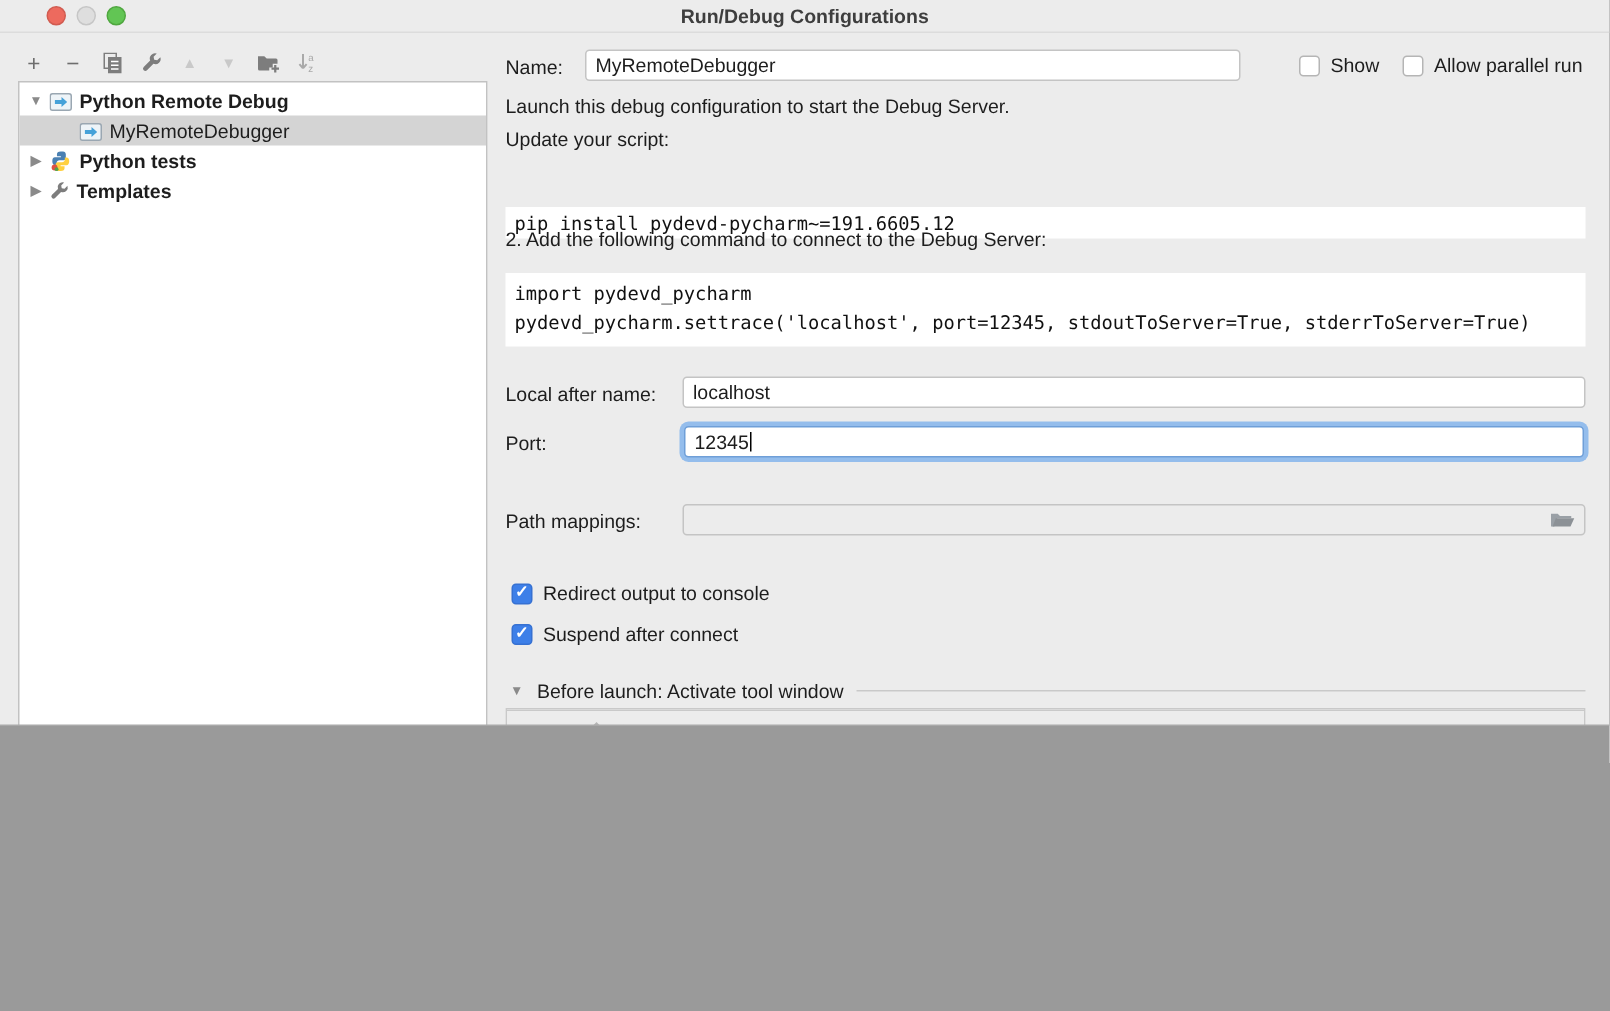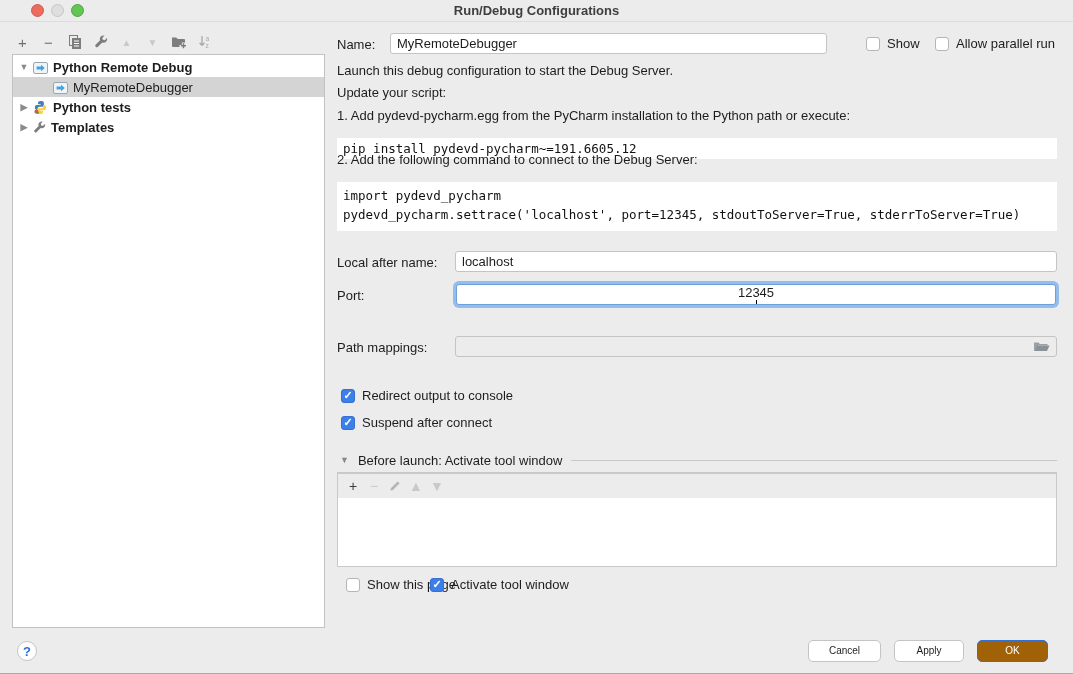--- a/index.html
+++ b/index.html
@@ -1,19 +1,19 @@
 <!DOCTYPE html>
 <html><head>
 <meta charset="utf-8">
 <style>
   * { margin:0; padding:0; box-sizing:border-box; }
   html,body { background:#9a9a9a; }
   body { font-family:"Liberation Sans", sans-serif; }
   .window {
-    position:relative; width:1073px; height:674px; background:#ececec;
+    position:relative; width:1073px; height:484px; background:#ececec;
     overflow:hidden; font-size:13px; color:#1d1d1d;
   }
   .window::after { content:""; position:absolute; left:0; right:0; bottom:0; height:1px; background:#a9a9a9; }
 
   
   .titlebar { position:absolute; left:0; top:0; width:100%; height:22px;
     background:#ececec; border-bottom:1px solid #dcdcdc; }
   .lights { position:absolute; left:31px; top:4px; display:flex; gap:7px; }
   .light { width:13px; height:13px; border-radius:50%; display:inline-block; }
   .light.red   { background:#ed6a5e; border:1px solid #d15b50; }
@@ -64,21 +64,21 @@
   .step2  { left:337px; top:152px; }
   .codeblock { position:absolute; left:337px; width:720px; background:#ffffff;
     font-family:"DejaVu Sans Mono", monospace; font-size:12.5px; color:#111;margin-top:12px; }
   .code1 { top:126px; height:21px; line-height:21px; padding:0 6px; }
   .code2 { top:170px; height:49px; padding:4px 6px; line-height:19px; }
 
   .lhn-label { left:337px; top:255px; }
   .lhn-field { left:455px; top:251px; width:602px; height:21px; }
   .port-label { left:337px; top:288px; }
   .port-field { left:456px; top:284px; width:600px; height:21px; border:1px solid #6f9fd8;
-    box-shadow:0 0 0 3px #94bdec; display:flex; align-items:center;flex-direction:column; }
+    box-shadow:0 0 0 3px #94bdec; display:flex; align-items:center; }
   .caret { display:inline-block; width:1px; height:13px; background:#000; margin-left:1px; }
 
   .pm-label { left:337px; top:340px; }
   .pm-field { left:455px; top:336px; width:602px; height:21px; background:#ececec;
     display:flex; align-items:center; justify-content:flex-end; }
 
   .redirect-row { left:341px; top:388px; }
   .suspend-row  { left:341px; top:415px; }
 
   .before-header { position:absolute; left:340px; top:452px; width:717px; height:16px;
@@ -204,21 +204,20 @@
     <span class="cb"></span>
     <span>Show</span>
   </div>
   <div class="cb-row apr-row">
     <span class="cb"></span>
     <span>Allow parallel run</span>
   </div>
 
   <div class="lbl intro1">Launch this debug configuration to start the Debug Server.</div>
   <div class="lbl intro2">Update your script:</div>
-  <div class="lbl step1">1. Add pydevd-pycharm.egg from the PyCharm installation to the Python path or execute:</div>
   <div class="codeblock code1">pip install pydevd-pycharm~=191.6605.12</div>
   <div class="lbl step2">2. Add the following command to connect to the Debug Server:</div>
   <div class="codeblock code2">
     <div>import pydevd_pycharm</div>
     <div>pydevd_pycharm.settrace('localhost', port=12345, stdoutToServer=True, stderrToServer=True)</div>
   </div>
 
   <div class="lbl lhn-label">Local after name:</div>
   <input class="field lhn-field" value="localhost" style="">
   <div class="lbl port-label">Port:</div>

